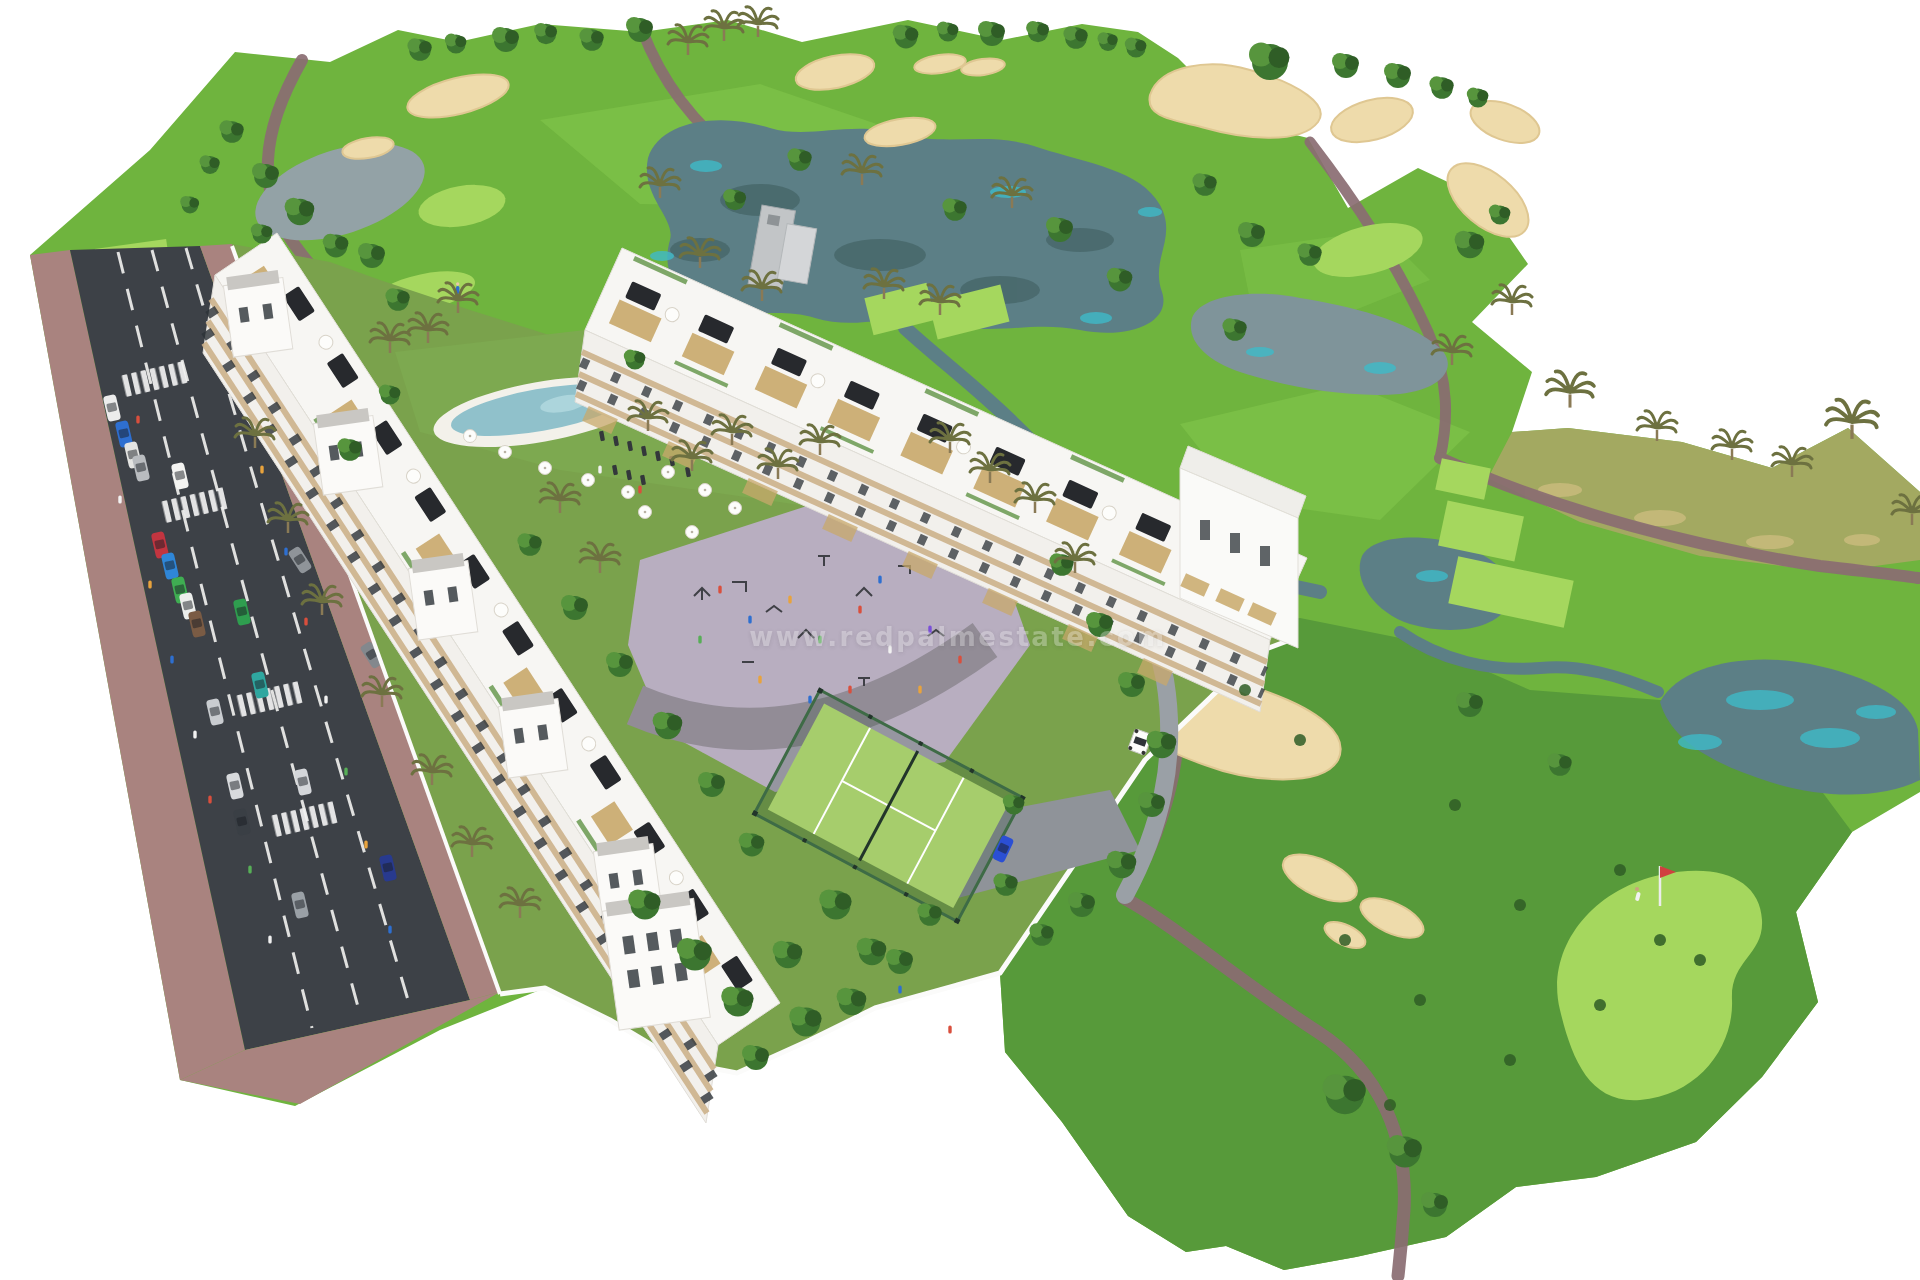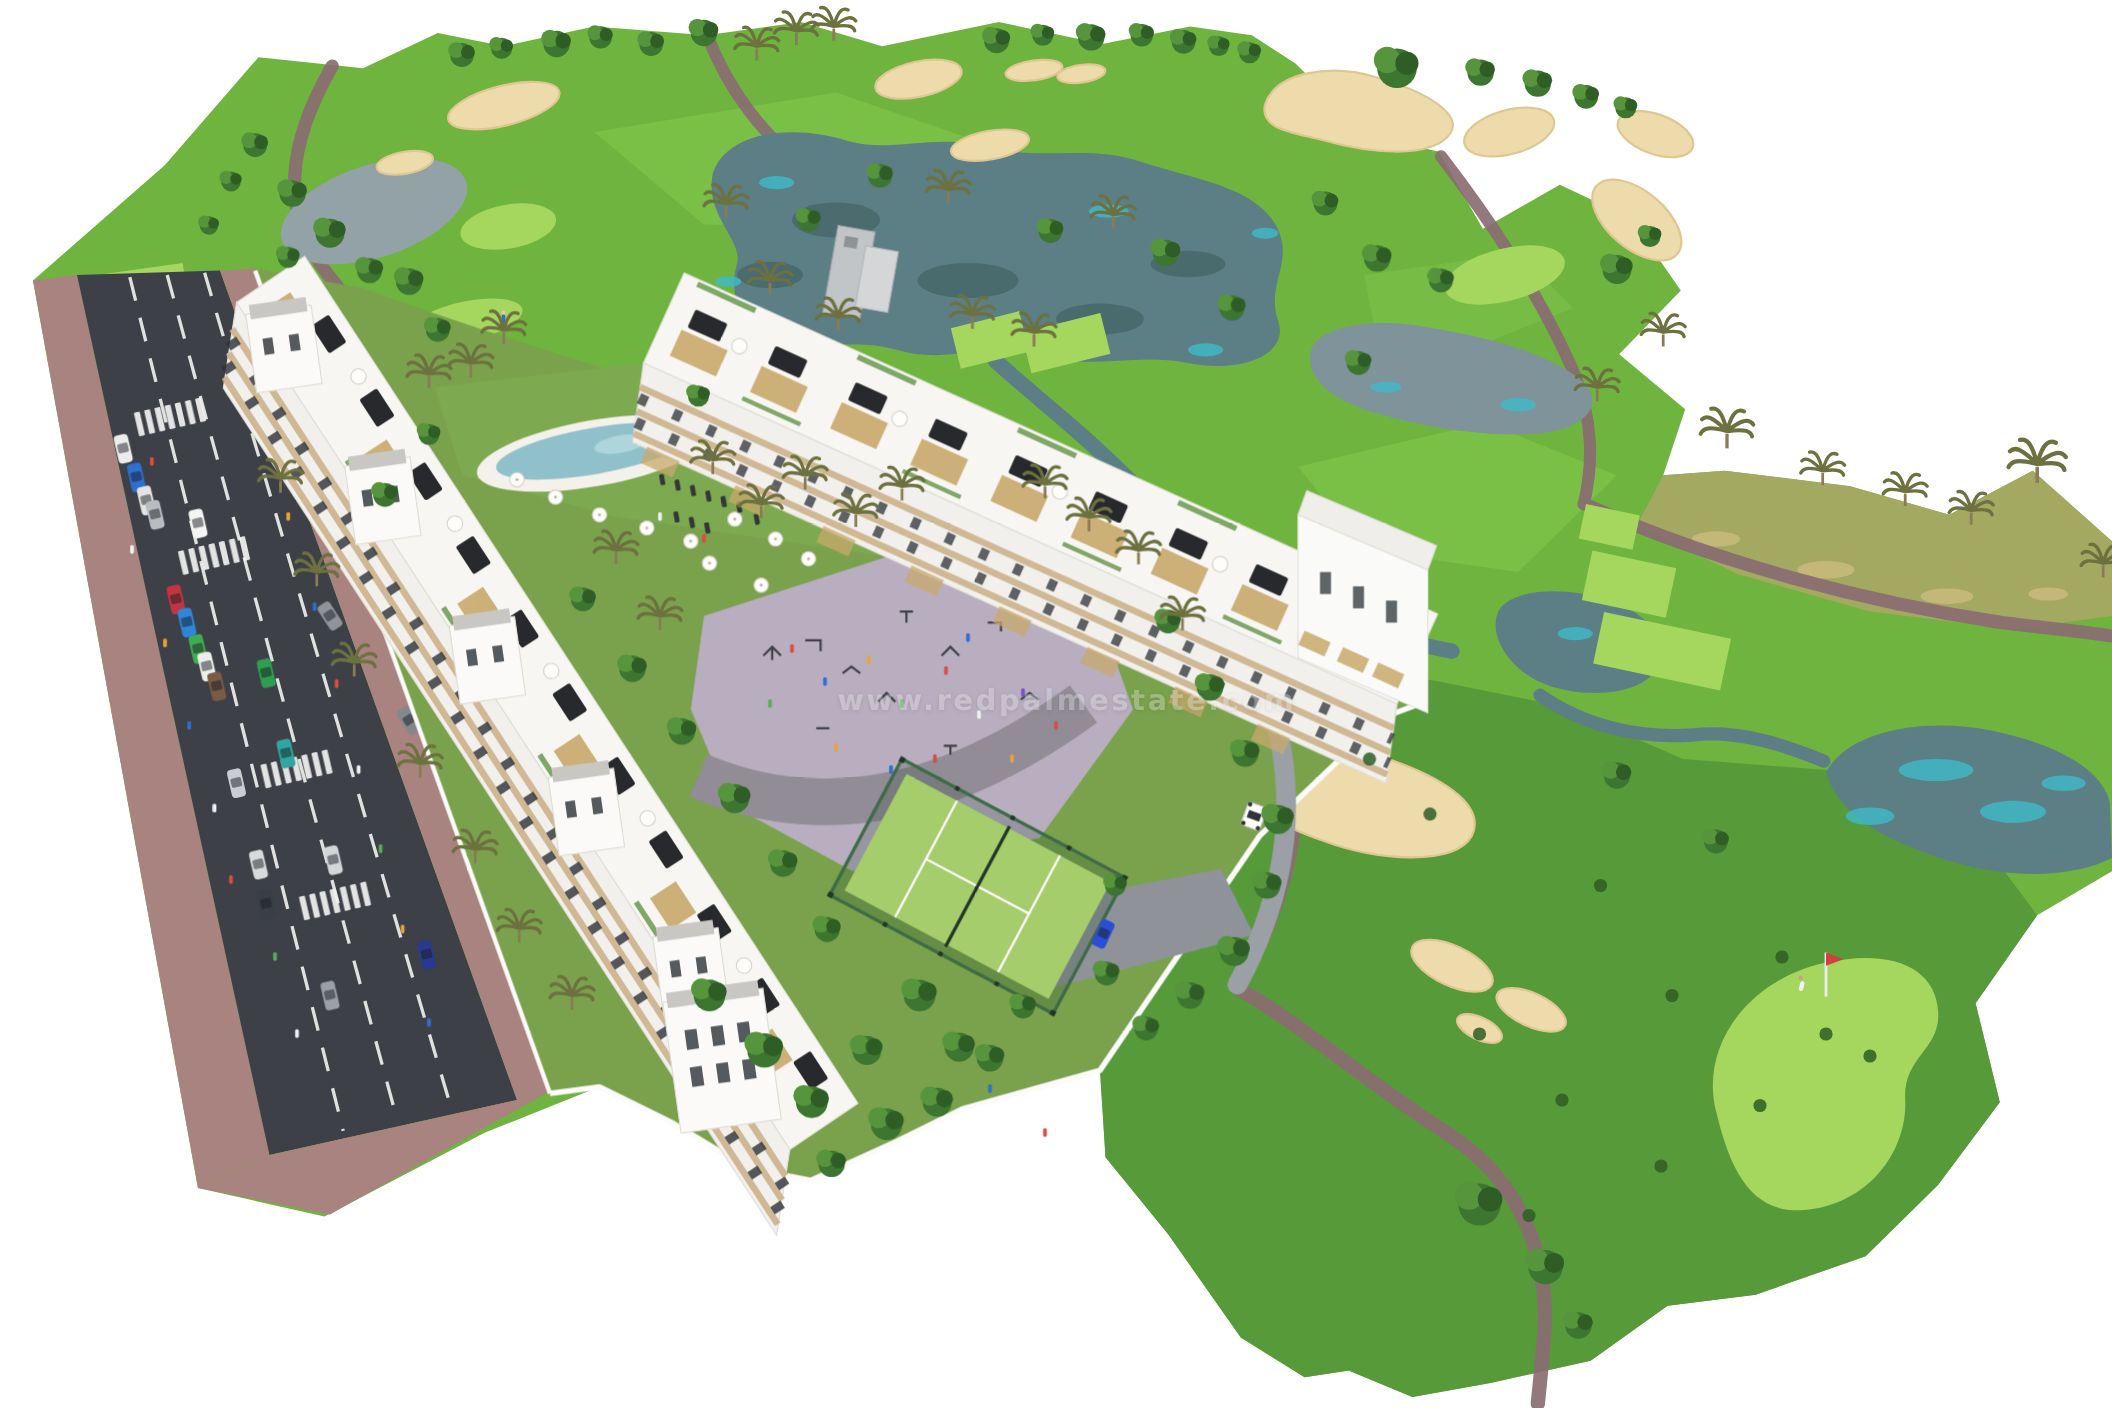--- a/index.html
+++ b/index.html
@@ -3,21 +3,21 @@
 <meta charset="utf-8">
 <style>
   html,body{margin:0;padding:0;background:#fff;}
   body{font-family:"DejaVu Sans","Liberation Sans",sans-serif;}
   .stage{position:relative;width:1920px;height:1280px;background:#fff;overflow:hidden;}
   .stage svg{position:absolute;inset:0;}
   .watermark{
     position:absolute;left:958px;top:637px;transform:translate(-50%,-50%);
     font-weight:bold;font-size:26px;letter-spacing:2.5px;white-space:nowrap;
     color:rgba(255,255,255,.55);text-shadow:0 1px 4px rgba(60,60,60,.25);
-    font-family:"DejaVu Sans","Liberation Sans",sans-serif;user-select:none;margin-left:12px;
+    font-family:"DejaVu Sans","Liberation Sans",sans-serif;user-select:none;
   }
   
   :root{
     --fairway:#6fb43e; --fairway-light:#85c94d; --green-bright:#a5d75e; --rough:#579a3a;
     --scrub:#a9a765; --sand:#eedbab; --sand-edge:#dfc792; --water:#5c7f86; --water-cyan:#3fbac8;
     --water-gray:#93a2a6; --cart-path:#8a6c72; --asphalt:#3d4147; --sidewalk:#a9837f;
     --plaza:#b8aec0; --plaza-path:#928c96; --lawn:#7aa24c; --bldg-white:#f7f6f3;
     --bldg-face:#f2f0ec; --facade-tan:#cdb28b; --pergola:#c9a96b; --canopy:#27292d;
     --window:#2c3237; --gravel:#c9c7c3; --planter:#6a9a50; --court:#a6cd6c; --fence:#3e6b46;
     --pool:#90c1cb; --wall:#fbfbfa; --tree-dark:#3c7630; --tree-mid:#57953d; --tree-deep:#2f5d26;

